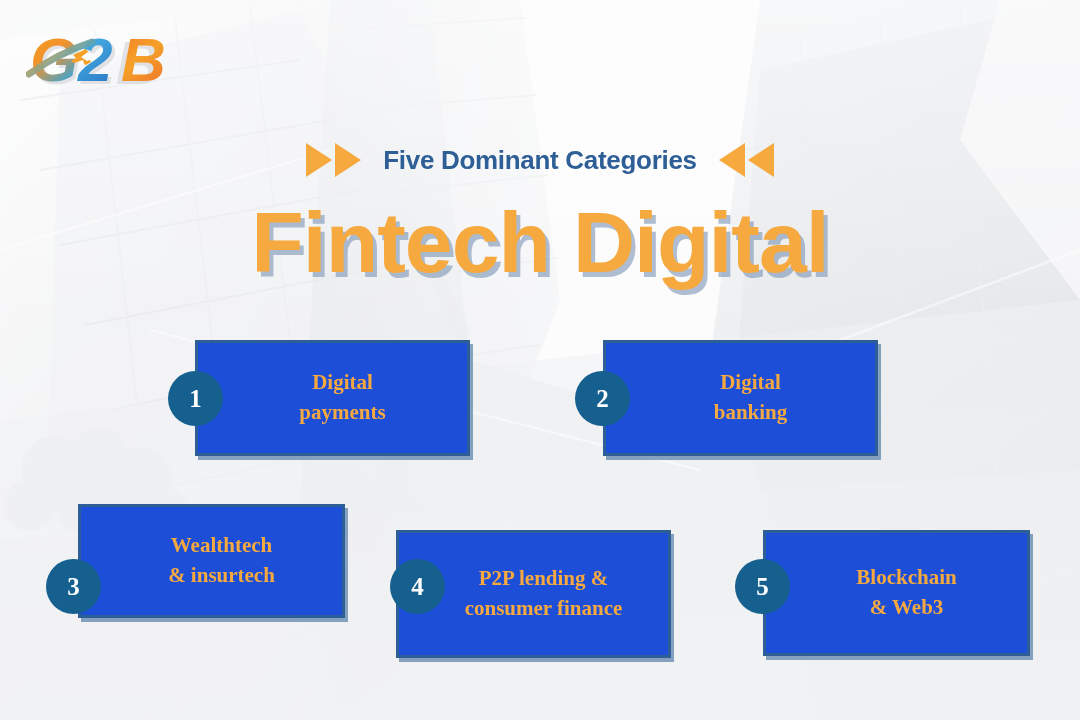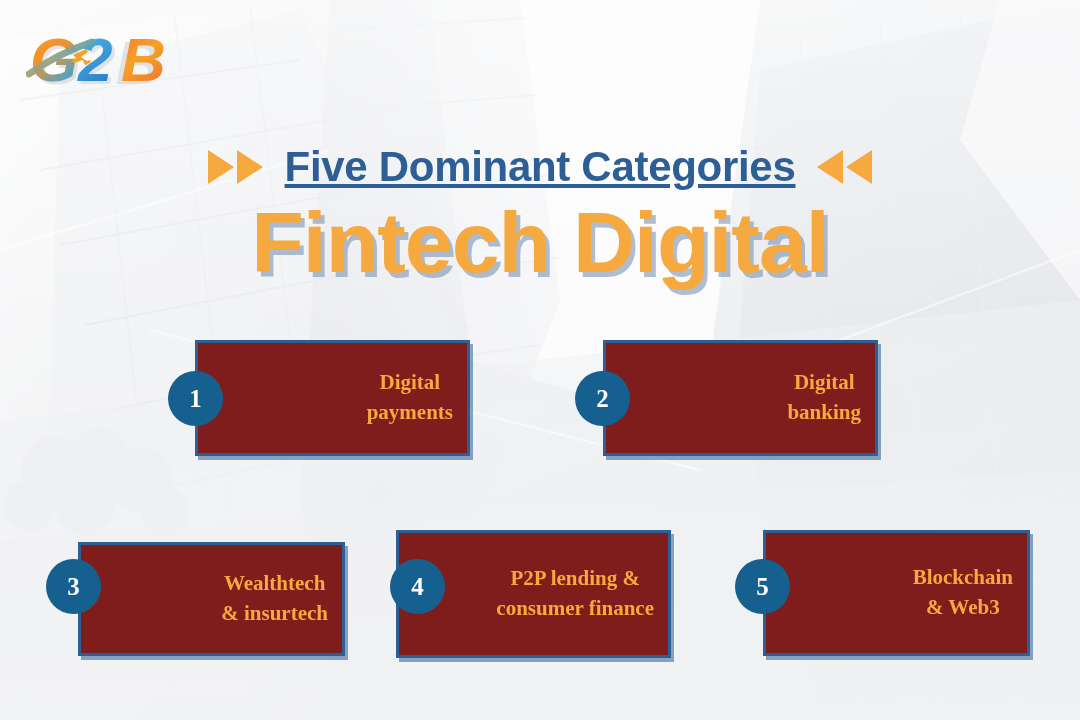--- a/index.html
+++ b/index.html
@@ -29,43 +29,43 @@
     position:absolute; left:26px; top:22px;
     width:170px; height:72px;
   }
 
   
   #subtitle-row {
     position:absolute; top:143px; left:0; width:1080px;
     display:flex; align-items:center; justify-content:center; gap:22px;
   }
   #subtitle {
-    font-size:42px; font-weight:bold; color:#2e5e96;
-    letter-spacing:-0.3px; white-space:nowrap;text-decoration:underline;
+    font-size:26px; font-weight:bold; color:#2e5e96;
+    letter-spacing:-0.3px; white-space:nowrap;
   }
   .arrow-pair { display:flex; gap:3px; }
   .tri { width:0; height:0; border-top:17px solid transparent; border-bottom:17px solid transparent; }
   .tri.right { border-left:26px solid #f5a93f; }
   .tri.left  { border-right:26px solid #f5a93f; }
 
   #title {
     position:absolute; top:196px; left:0; width:1080px;
     text-align:center;
     font-size:86px; font-weight:bold; color:#f5a93f;
     letter-spacing:-1px; line-height:1.08;
     text-shadow:4px 5px 0 rgba(126,150,182,.62);
   }
 
   
   .card {
     position:absolute;
-    background:#7f1d1d;
+    background:#1d4ed8;
     border:3px solid #2e5e96;
     box-shadow:3px 4px 0 rgba(46,94,150,.55);
-    display:flex; align-items:center; justify-content:flex-end;
+    display:flex; align-items:center; justify-content:center;
   }
   .card-label {
     font-family:"Liberation Serif", serif;
     font-weight:bold; color:#f5a93f;
     font-size:21px; line-height:1.42; text-align:center;
     padding-left:34px; padding-right:14px;
     white-space:pre-line;
   }
   .badge {
     position:absolute;
@@ -225,21 +225,21 @@
 payments</span>
 </div>
 <div class="badge" style="left:168px; top:371px;">1</div>
 
 <div class="card" style="left:603px; top:340px; width:275px; height:116px;">
   <span class="card-label">Digital
 banking</span>
 </div>
 <div class="badge" style="left:575px; top:371px;">2</div>
 
-<div class="card" style="left:78px; top:542px; width:267px; height:114px;">
+<div class="card" style="left:78px; top:504px; width:267px; height:114px;">
   <span class="card-label">Wealthtech
 &amp; insurtech</span>
 </div>
 <div class="badge" style="left:46px; top:559px;">3</div>
 
 <div class="card" style="left:396px; top:530px; width:275px; height:128px;">
   <span class="card-label">P2P lending &amp;
 consumer finance</span>
 </div>
 <div class="badge" style="left:390px; top:559px;">4</div>

